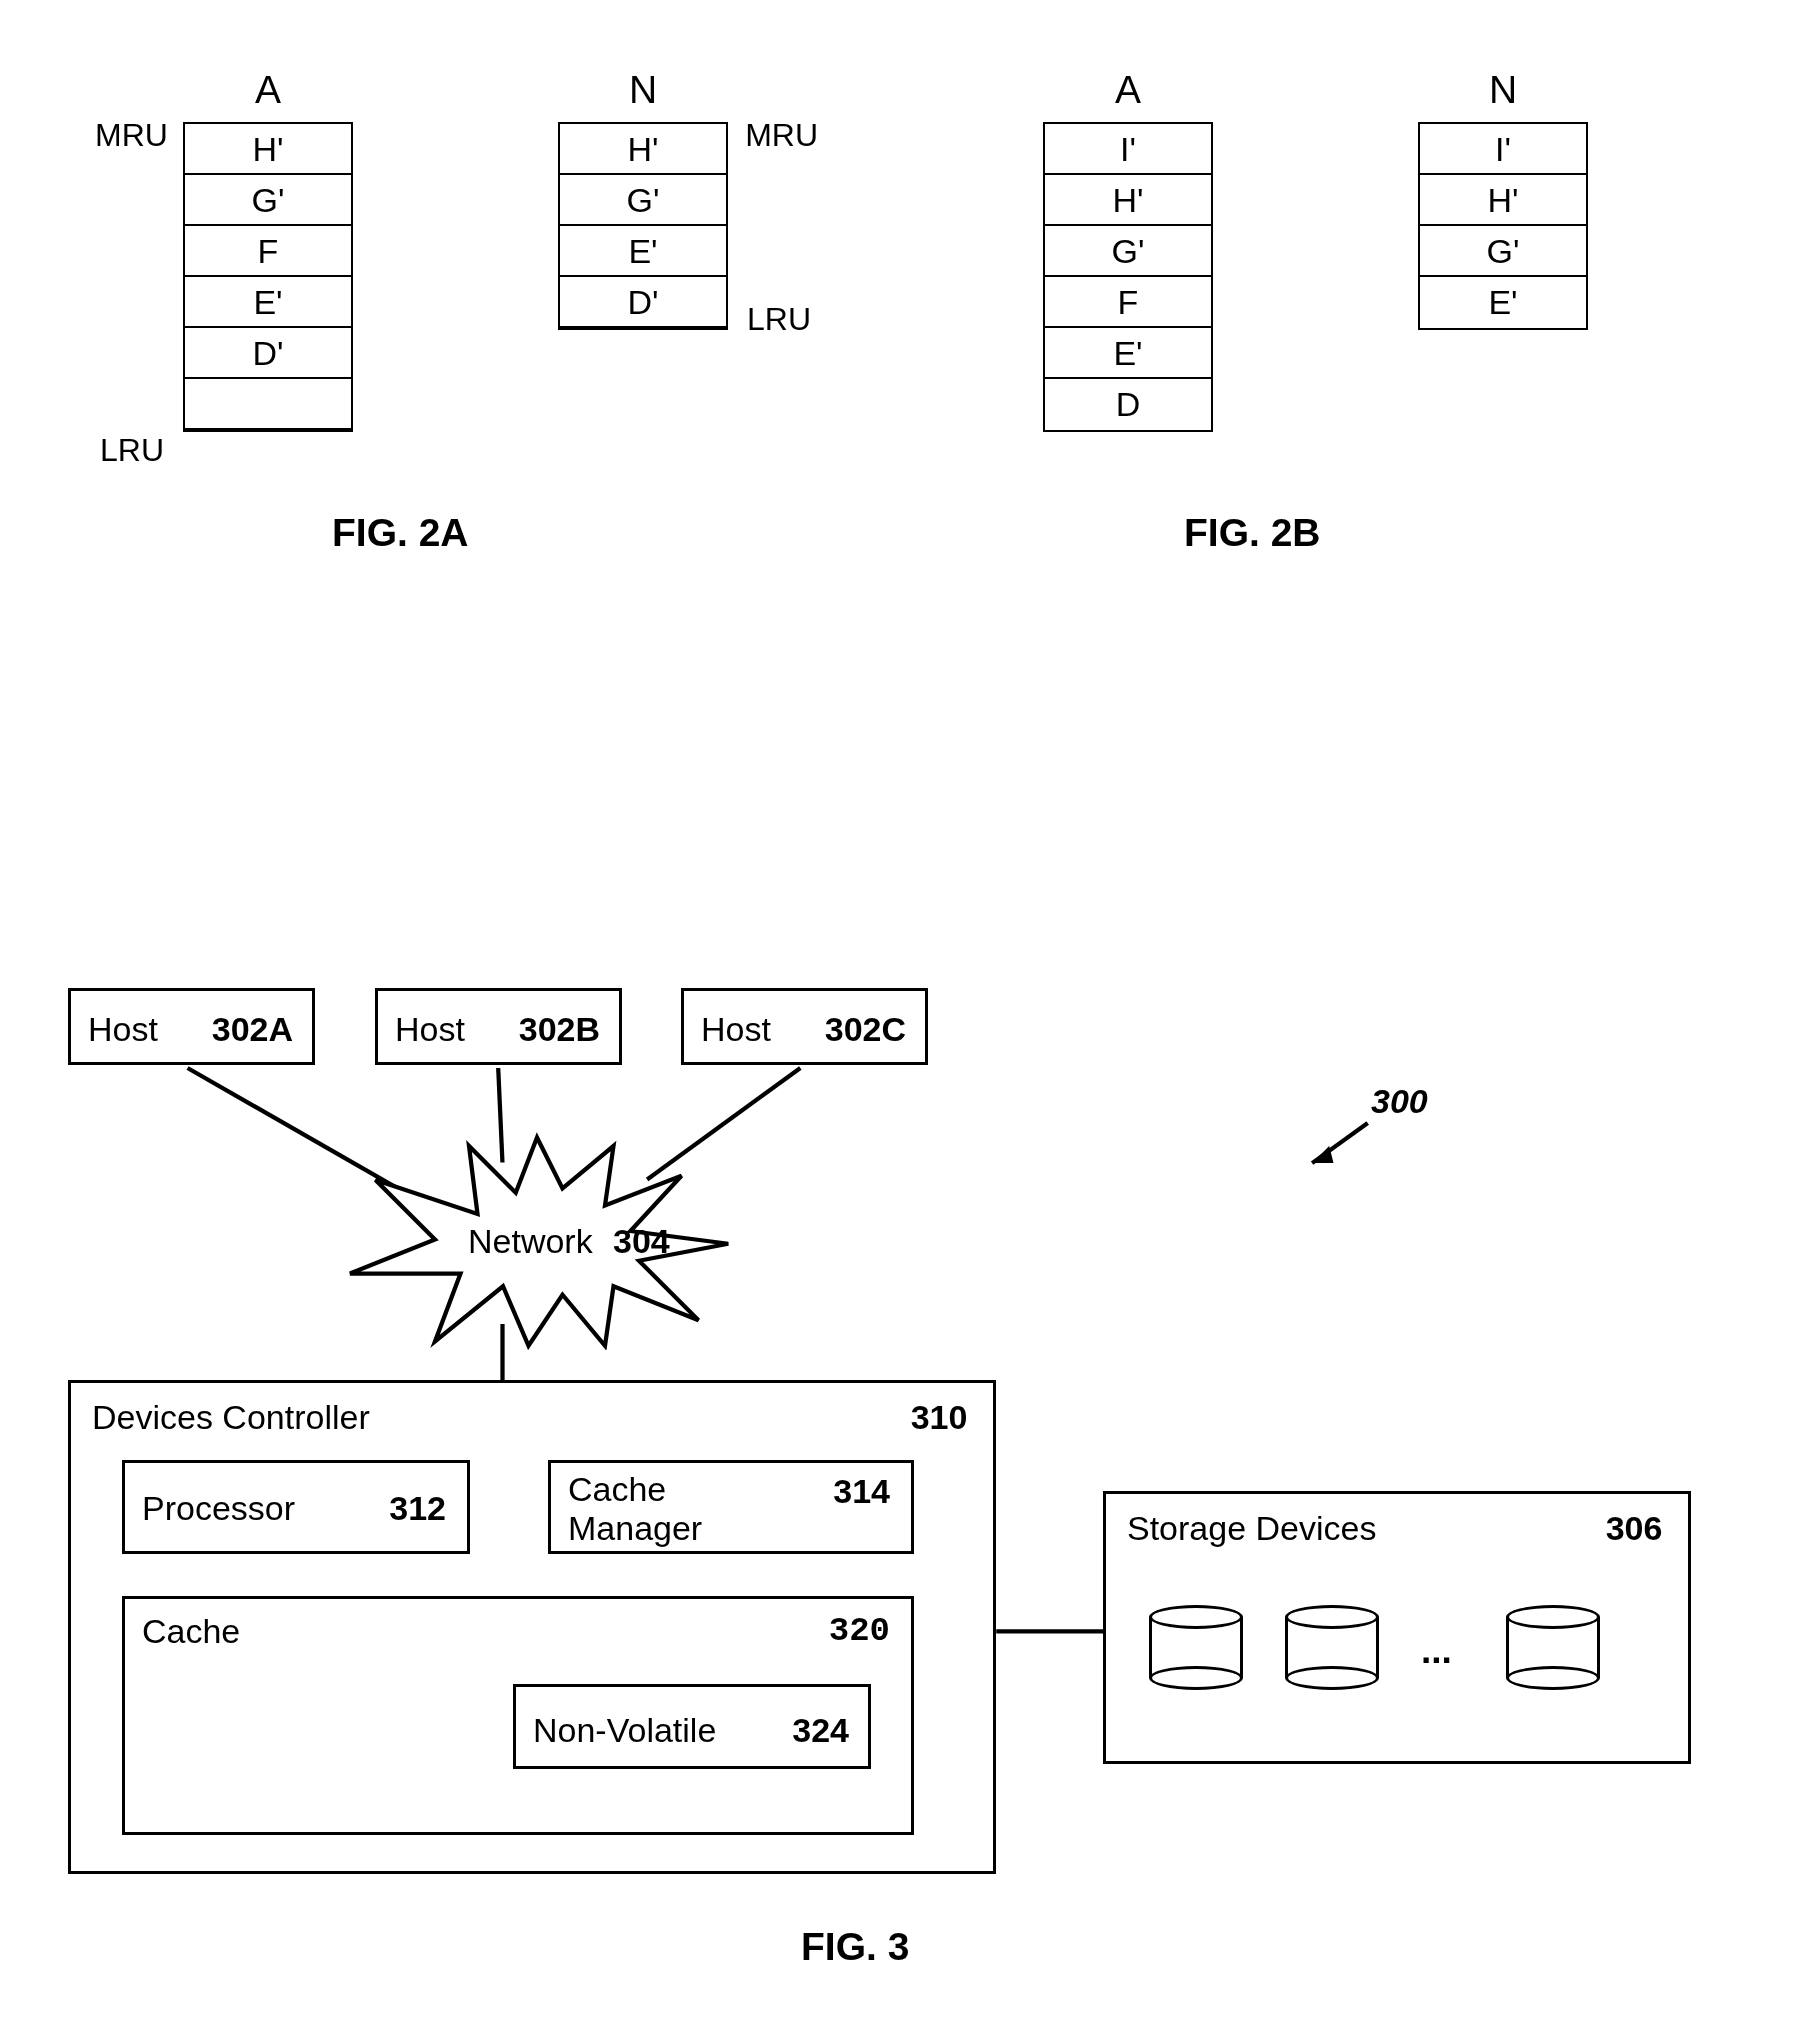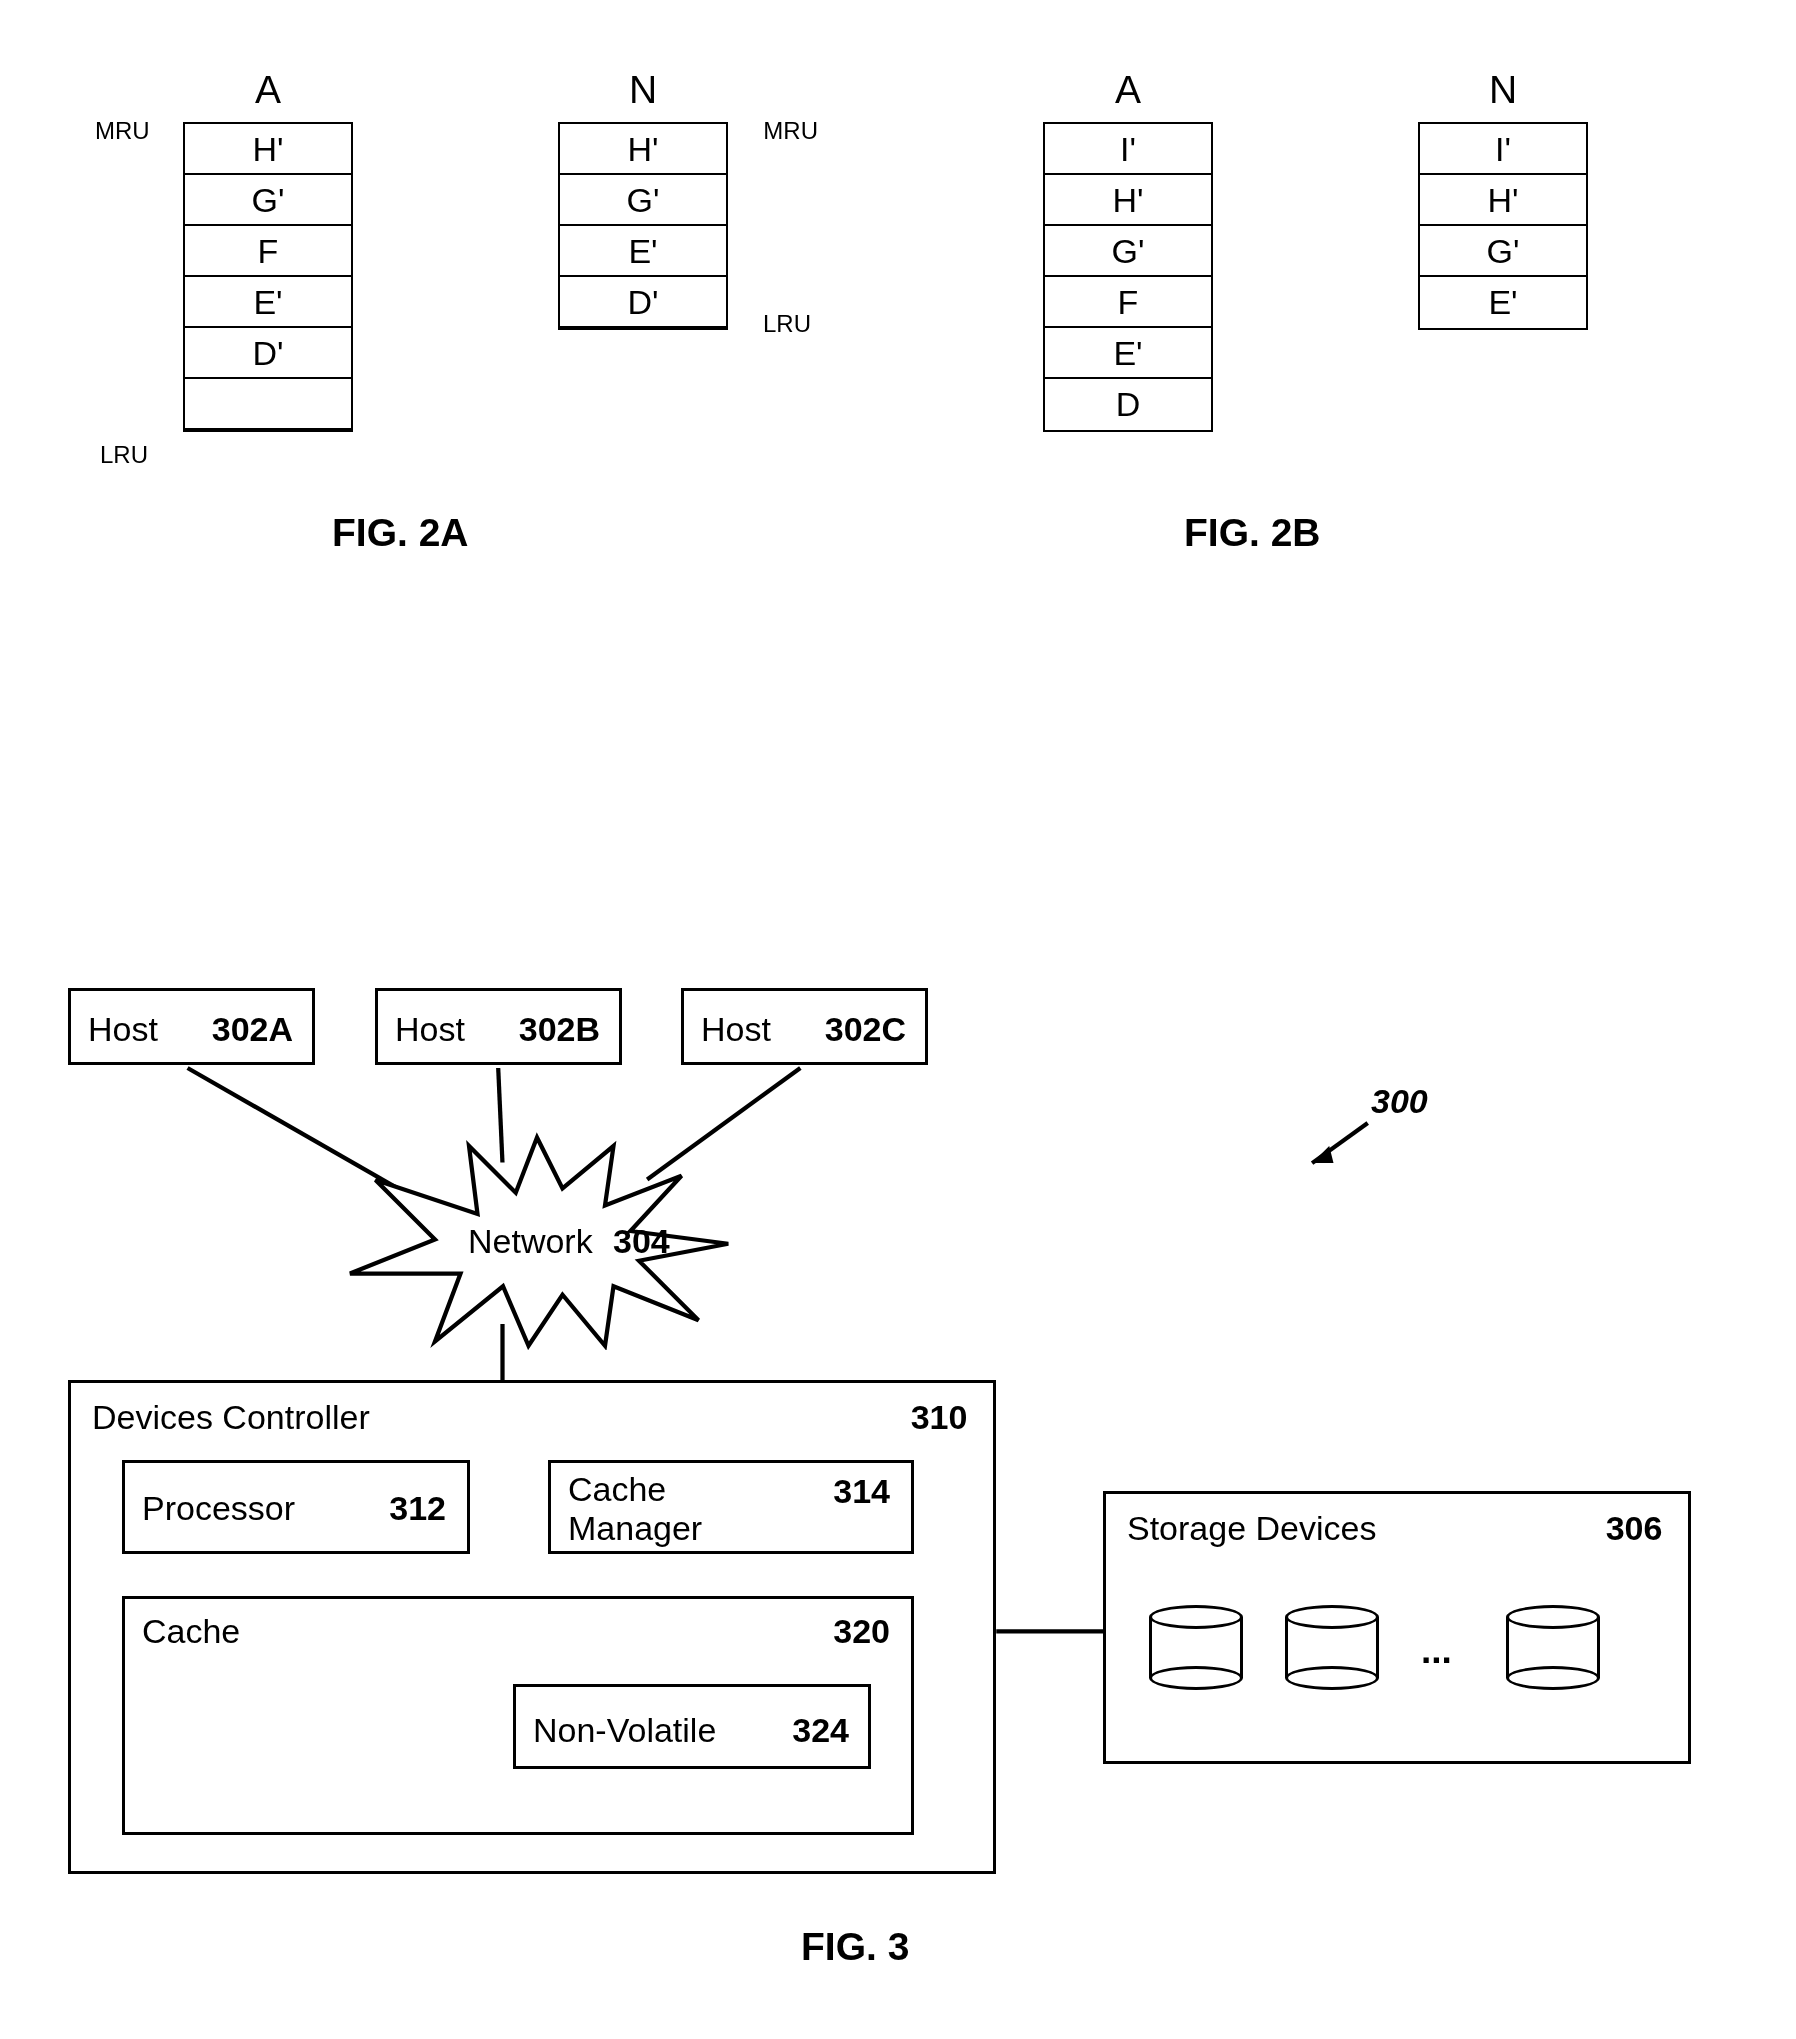--- a/index.html
+++ b/index.html
@@ -39,21 +39,21 @@
   }
   .cell {
     height: 51px;
     border-bottom: 2.6px solid #000;
     font-size: 34px;
     line-height: 51px;
   }
   .cell:last-child { border-bottom: none; }
   .side-label {
     position: absolute;
-    font-size: 24px;
+    font-size: 32px;
   }
   .fig-caption {
     position: absolute;
     font-size: 39px;
     font-weight: bold;
   }
 
   
   .fig3 {
     position: absolute;
@@ -213,21 +213,21 @@
       </div>
 
       <div class="box" style="left:477px; top:77px; width:366px; height:94px;">
         <div class="label-in" style="left:17px; top:6.8px; white-space:pre-line;">Cache
 Manager</div>
         <div class="ref-num" style="right:21px; top:8.5px;">314</div>
       </div>
 
       <div class="box" style="left:51px; top:213px; width:792px; height:239px;">
         <div class="label-in" style="left:17px; top:12.8px;">Cache</div>
-        <div class="ref-num" style="right:21px; top:12.8px;">320</div>
+        <div class="ref-num" style="right:21px; top:12.8px;font-family:Liberation Mono, monospace;">320</div>
 
         <div class="box" style="left:388px; top:85px; width:358px; height:85px;">
           <div class="label-in" style="left:17px; top:24px;">Non-Volatile</div>
           <div class="ref-num" style="right:19px; top:24px;">324</div>
         </div>
       </div>
     </div>
 
     <svg style="left:928px; top:639px; width:111px; height:8.5px;" viewBox="0 0 130 10">
       <line x1="0" y1="5" x2="130" y2="5" stroke="#000" stroke-width="5"></line>

